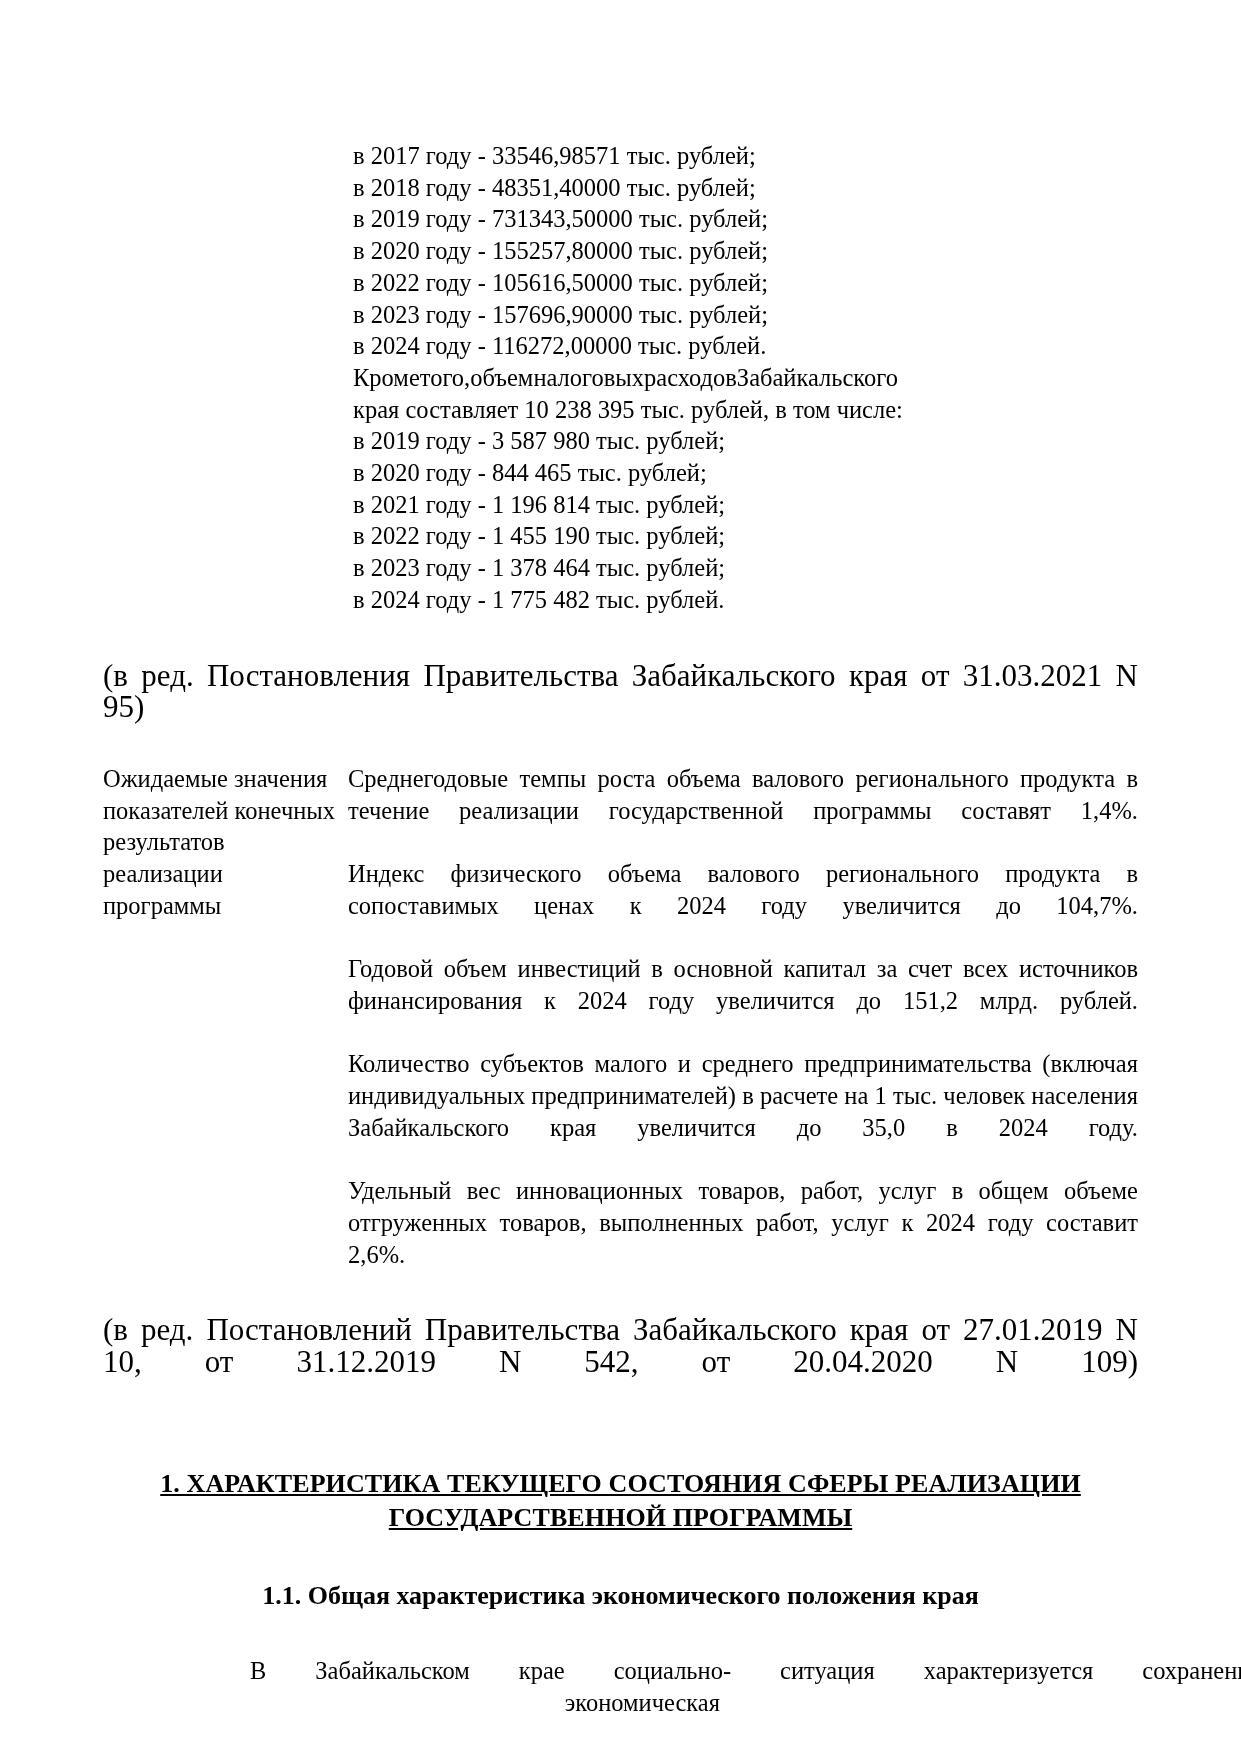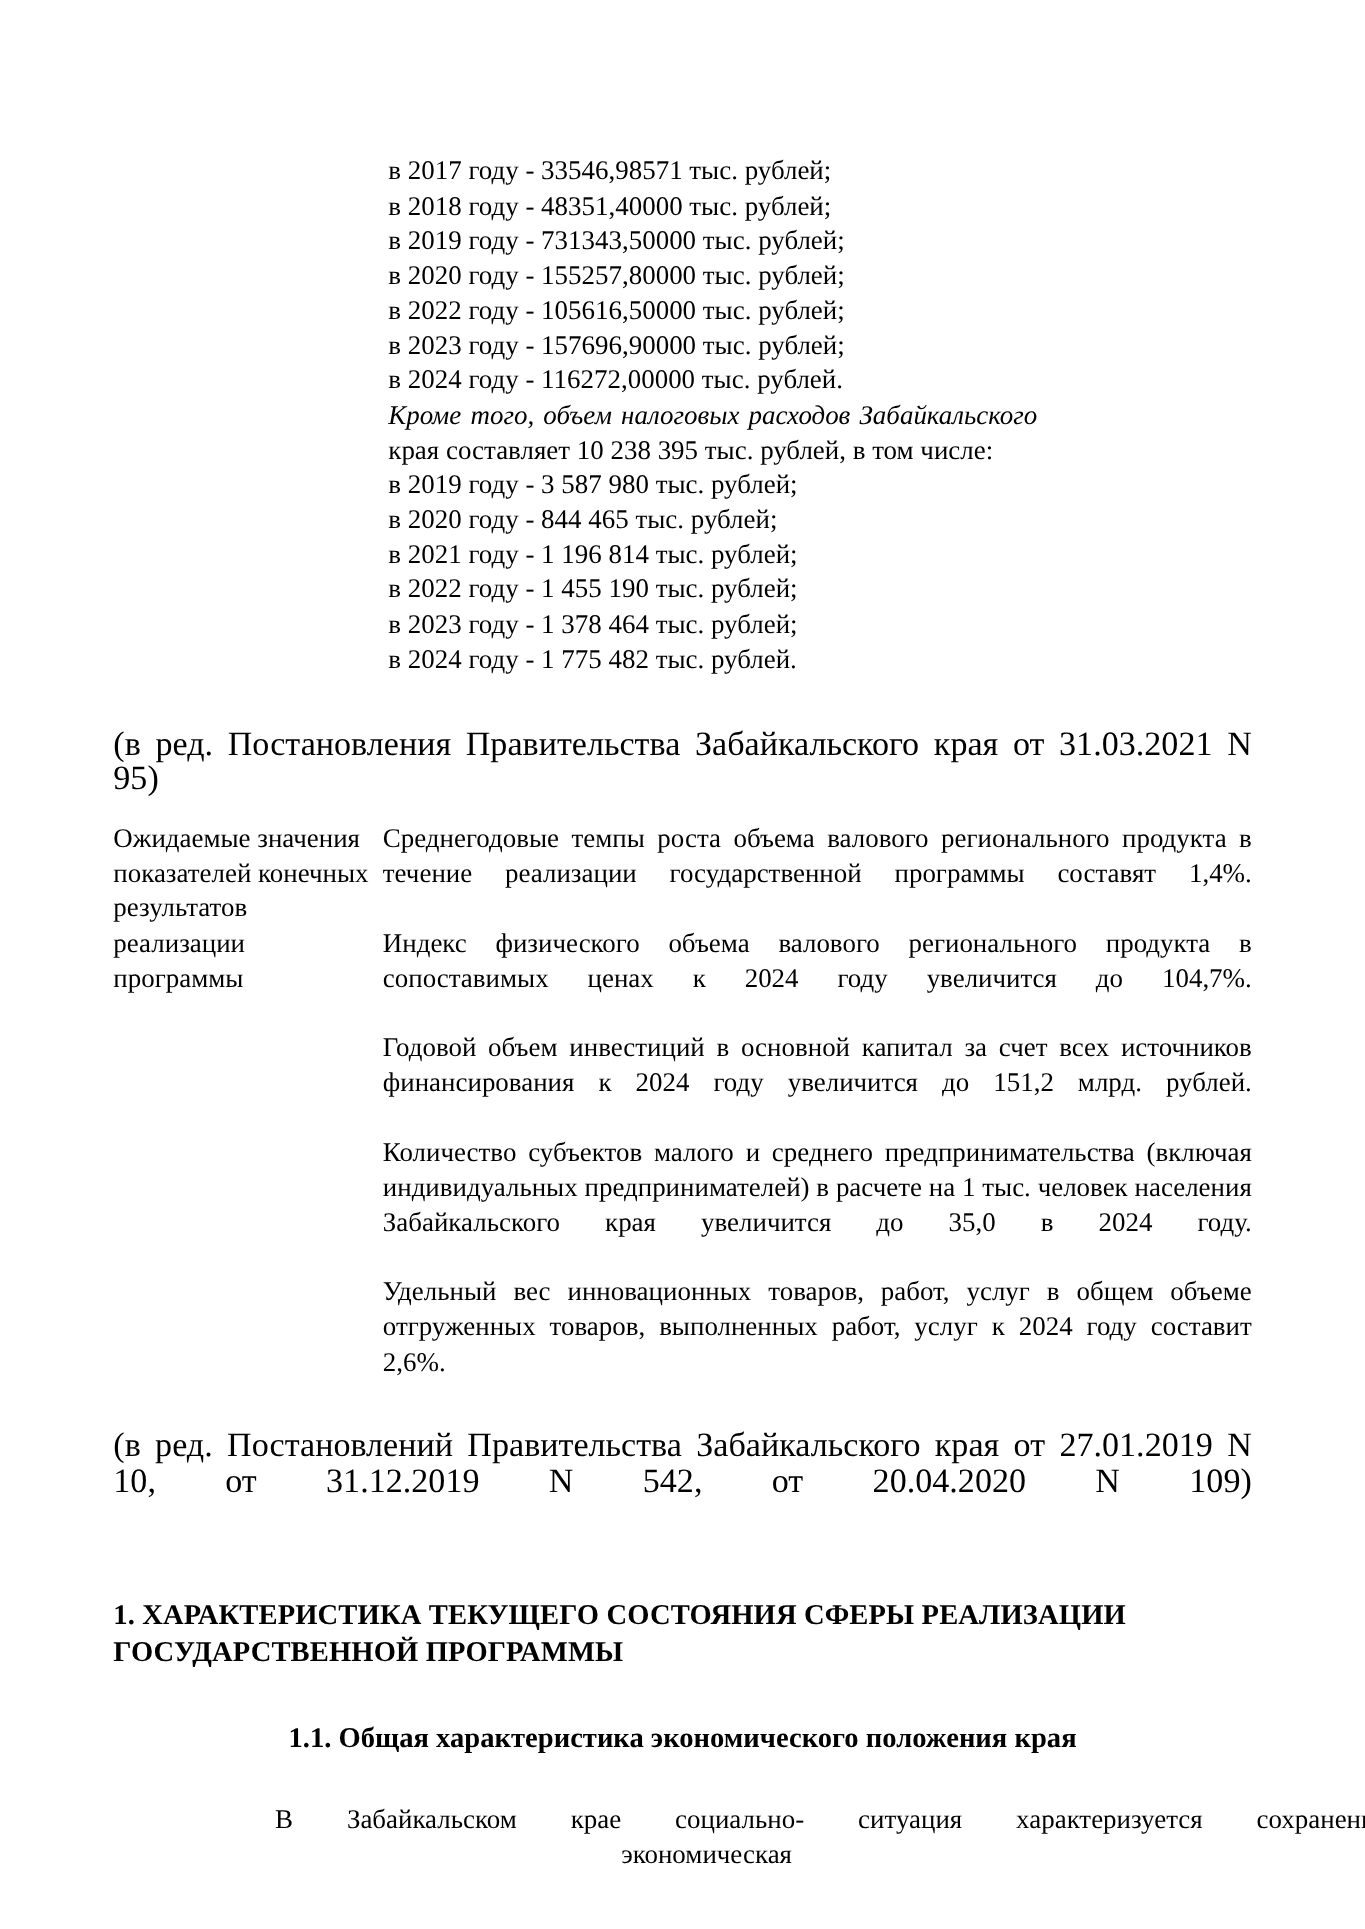--- a/index.html
+++ b/index.html
@@ -42,21 +42,21 @@
   }
   .note.two-line::after {
     content: "";
     display: inline-block;
     width: 100%;
   }
 
   
   .param-table {
     display: flex;
-    margin-top: 24px;
+    margin-top: 40px;
     align-items: flex-start;
   }
   .param-label {
     width: 245px;
     flex: 0 0 245px;
     font-size: 24.5px;
     line-height: 31.7px;
     padding-right: 10px;
     box-sizing: border-box;
   }
@@ -77,24 +77,25 @@
     width: 100%;
   }
   .param-value p.no-stretch::after {
     content: none;
   }
 
   
   h1.doc-heading {
     font-size: 26px;
     font-weight: bold;
-    text-align: left;
+    text-align: center;
     line-height: 34px;
     margin: 58px 0 0 0;
     letter-spacing: 0.1px;
+    text-decoration: underline;
   }
   h2.doc-subheading {
     font-size: 26px;
     font-weight: bold;
     text-align: center;
     line-height: 34px;
     margin: 44px 0 0 0;
   }
 
   .body-para {
@@ -115,21 +116,21 @@
     <div class="line">в 2017 году - 33546,98571 тыс. рублей;</div>
     <div class="line">в 2018 году - 48351,40000 тыс. рублей;</div>
     <div class="line">в 2019 году - 731343,50000 тыс. рублей;</div>
     <div class="line">в 2020 году - 155257,80000 тыс. рублей;</div>
     <div class="line">в 2022 году - 105616,50000 тыс. рублей;</div>
     <div class="line">в 2023 году - 157696,90000 тыс. рублей;</div>
     <div class="line">в 2024 году - 116272,00000 тыс. рублей.</div>
   </div>
 
   <div class="indent-block">
-    <div style="display:flex;justify-content:space-between;width:590px;font-style:italic;">
+    <div style="display:flex;justify-content:flex-start;width:590px;">
       <span>Кроме</span>
       <span>того,</span>
       <span>объем</span>
       <span>налоговых</span>
       <span>расходов</span>
       <span>Забайкальского</span>
     </div>
     <div class="line">края составляет 10 238 395 тыс. рублей, в том числе:</div>
   </div>
 

